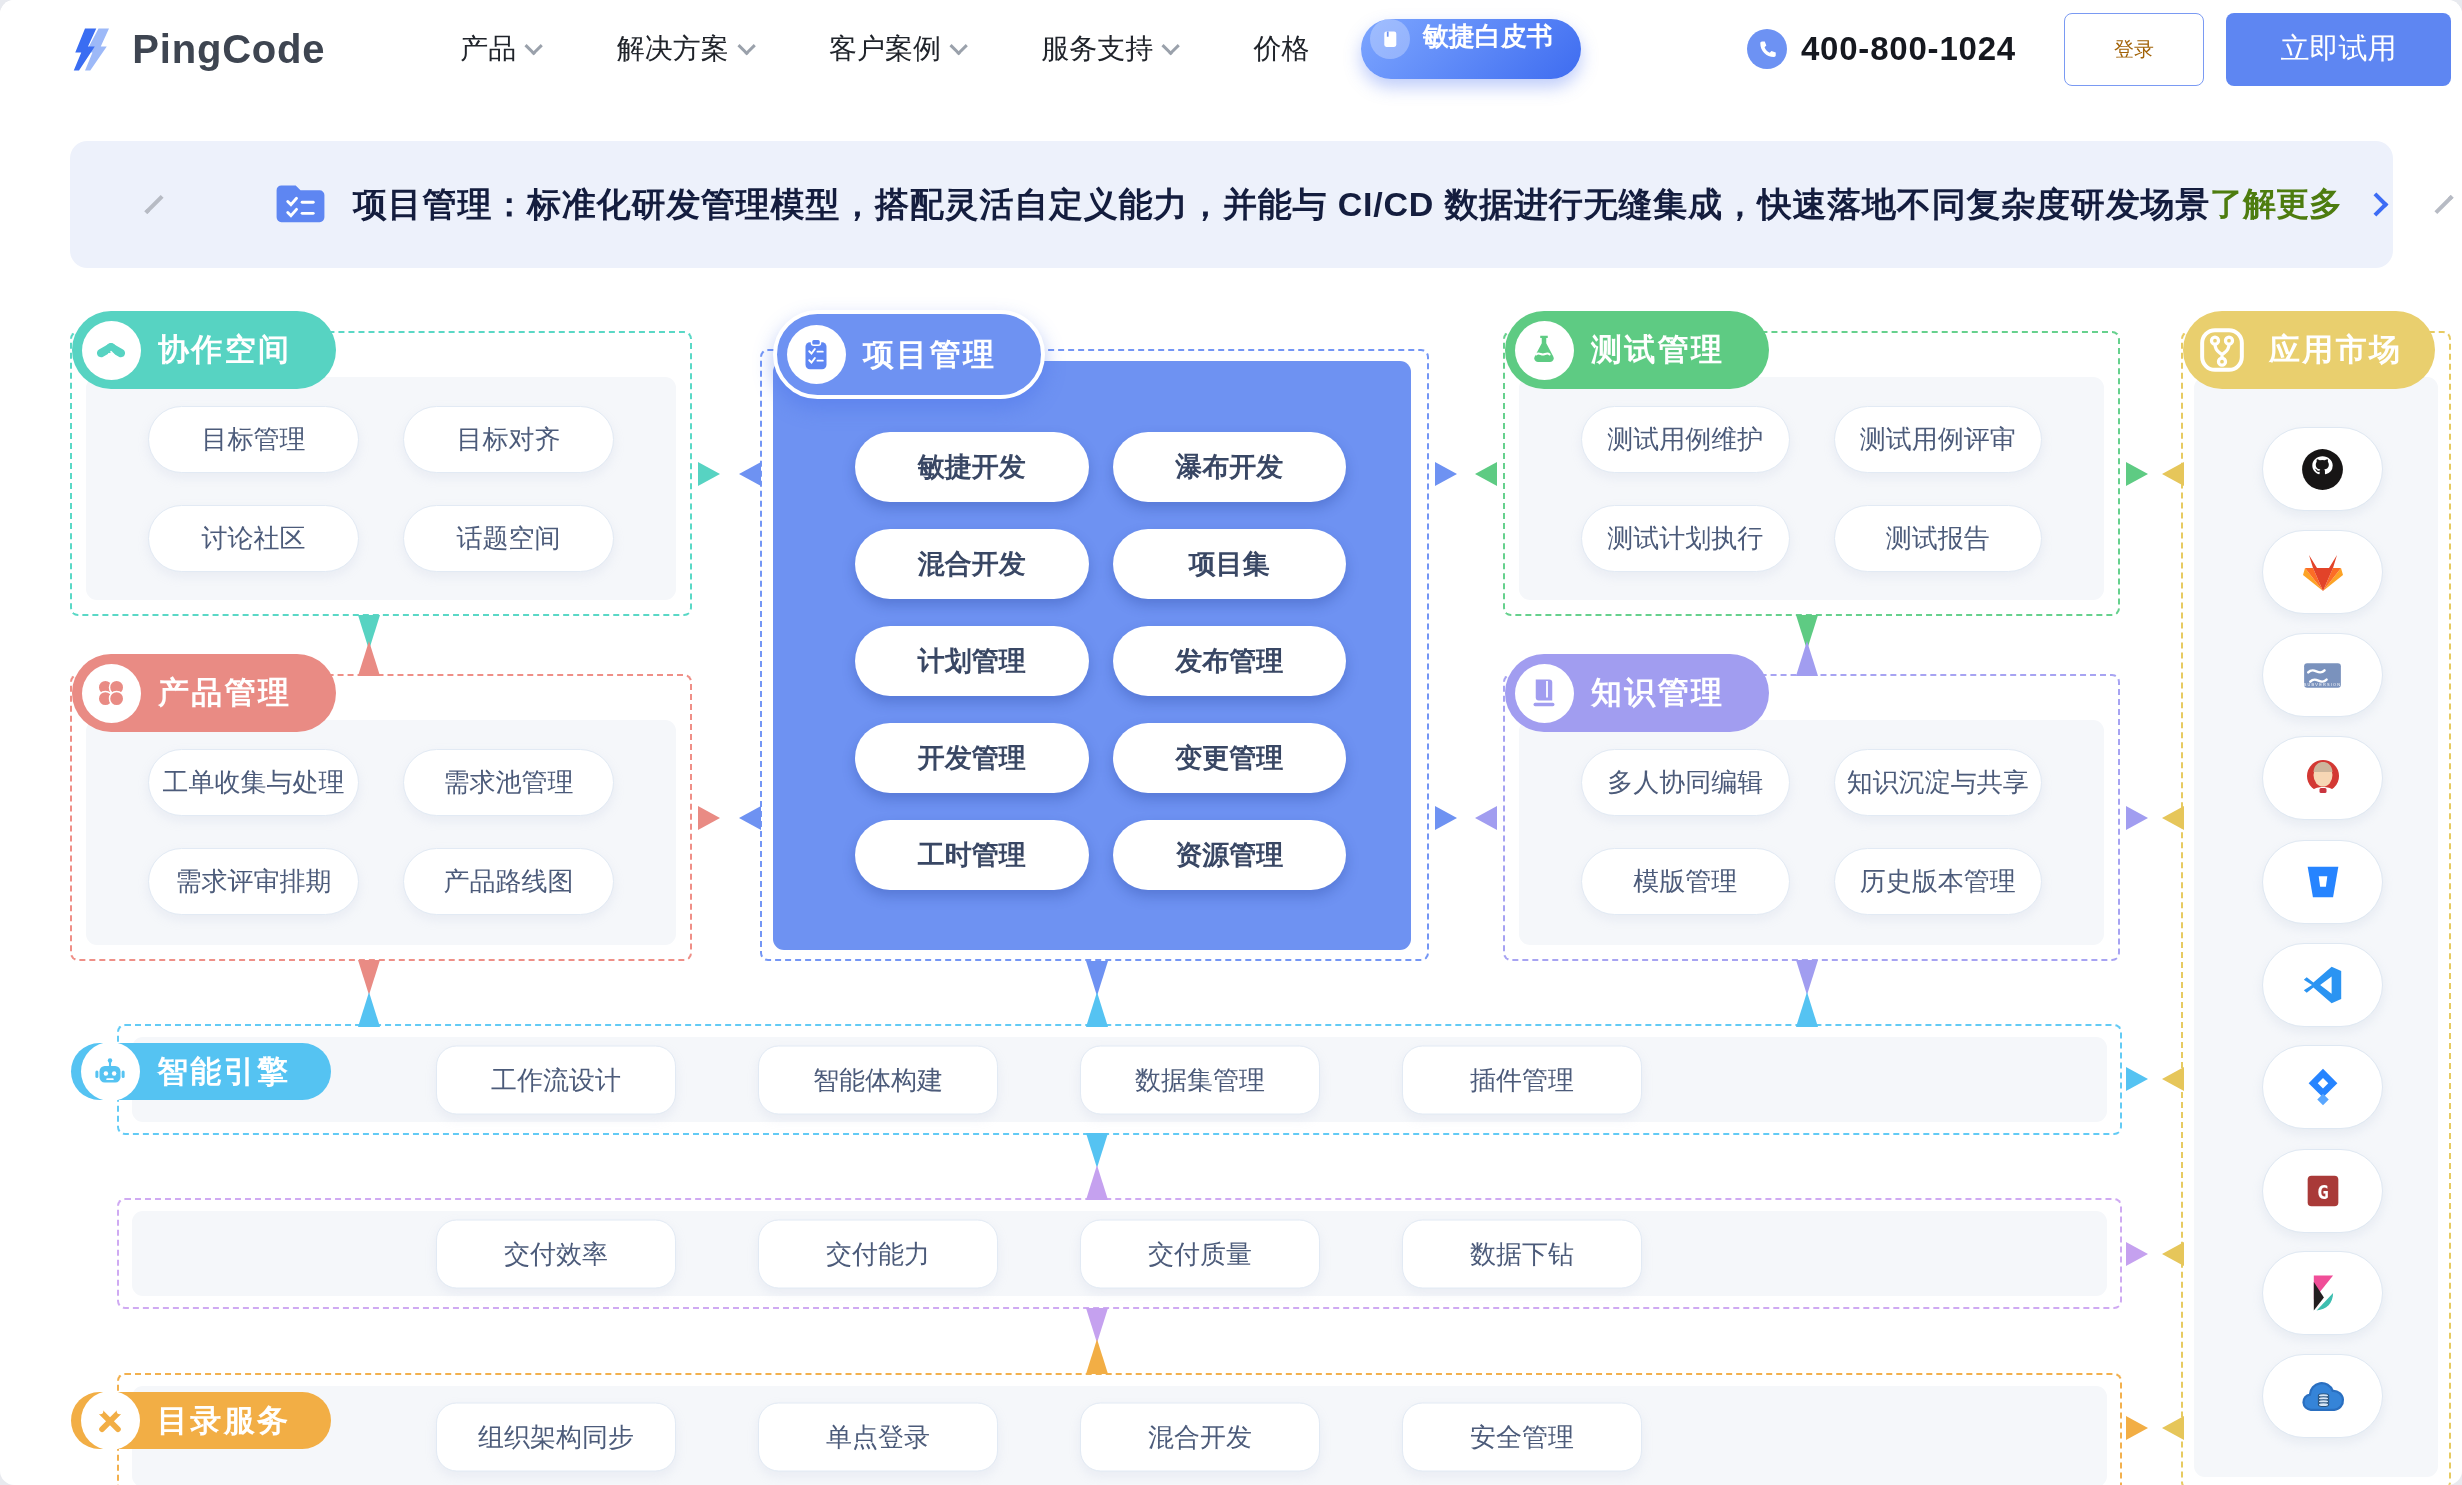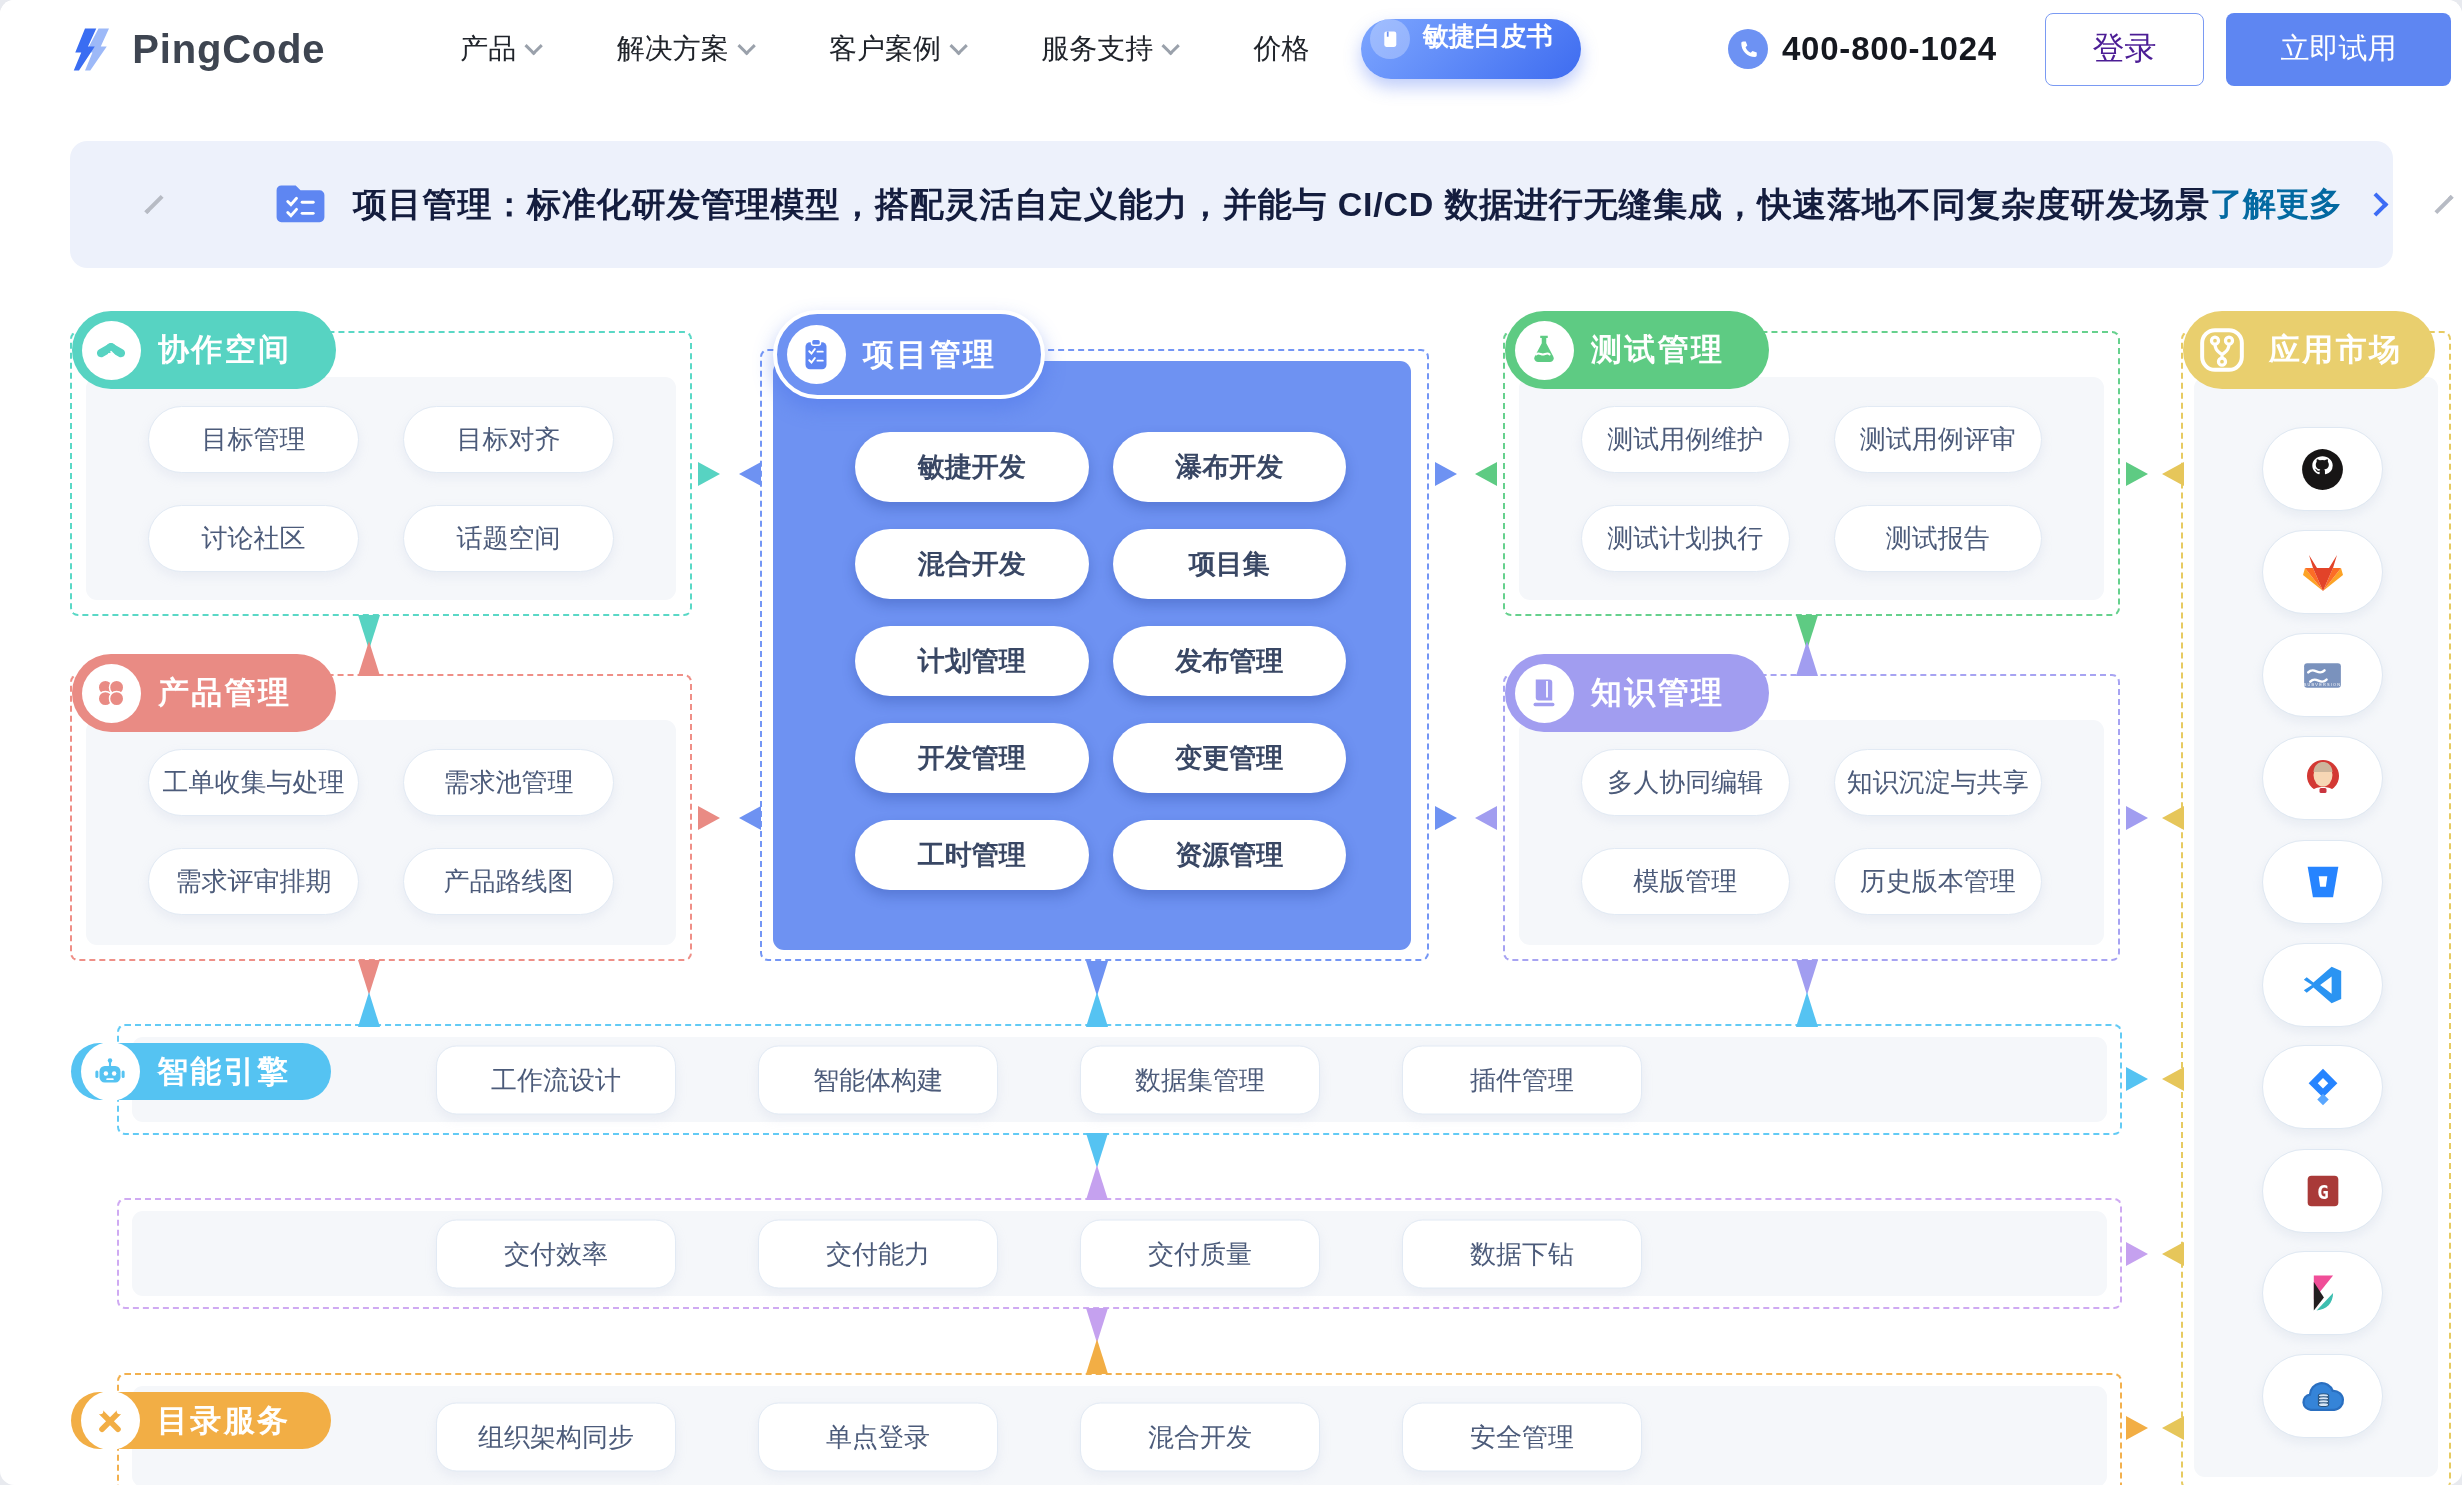--- a/index.html
+++ b/index.html
@@ -14,34 +14,34 @@
   .mi{display:flex;align-items:center;font-size:28px;color:#20242b;font-weight:500;cursor:pointer;white-space:nowrap;}
   .caret{width:10.3px;height:10.3px;border-right:3.2px solid #9aa1ab;border-bottom:3.2px solid #9aa1ab;
          transform:rotate(45deg) translate(-1.6px,-1.6px);margin-left:11px;}
   .wp{display:flex;gap:12.7px;margin-left:51px;height:60px;padding:0 28.5px 0 9.5px;border-radius:792px;
       background:linear-gradient(135deg,#7da6ff,#3e6cf0);box-shadow:0 8px 17.4px rgba(70,110,240,.35);cursor:pointer;}
   .wp .bubble{width:40px;height:40px;border-radius:50%;background:rgba(255,255,255,.28);display:flex;align-items:center;justify-content:center;}
   .wp .wpt{color:#fff;font-size:26px;font-weight:600;white-space:nowrap;}
   .phone{display:flex;align-items:center;gap:14.3px;margin-left:auto;cursor:pointer;}
   .phone .pc{width:40px;height:40px;border-radius:50%;background:#6d92f3;display:flex;align-items:center;justify-content:center;}
   .phone .pn{font-size:33px;font-weight:600;color:#15181f;letter-spacing:0.8px;white-space:nowrap;}
-  .btn-login{margin-left:48px;width:159px;height:73px;border-radius:8px;border:1.6px solid #7a9af3;background:#fff;
-             color:#4c1d95;font-size:32px;display:flex;align-items:center;justify-content:center;cursor:pointer;box-sizing:border-box;}
+  .btn-login{margin-left:48px;width:140px;height:73px;border-radius:8px;border:1.6px solid #7a9af3;background:#fff;
+             color:#a16207;font-size:20px;display:flex;align-items:center;justify-content:center;cursor:pointer;box-sizing:border-box;}
   .btn-try{margin-left:22px;width:225px;height:73px;border-radius:8px;background:#5e86f2;color:#fff;font-size:29px;
            display:flex;align-items:center;justify-content:center;cursor:pointer;}
 
   
   .banner{position:absolute;left:70px;top:141px;width:2323px;height:127px;background:#edf1fb;border-radius:17.4px;
           display:flex;align-items:center;box-sizing:border-box;padding:0 82px;z-index:2;}
   .chev{width:19px;height:19px;border-top:4.8px solid #b7bbc4;border-right:4.8px solid #b7bbc4;cursor:pointer;}
   .chev-l{transform:rotate(-135deg);}
   .chev-r{transform:rotate(45deg);}
   .b-icon{margin-left:119px;}
   .b-text{margin-left:27px;font-size:34px;font-weight:700;color:#141d3e;white-space:nowrap;letter-spacing:0.8px;}
-  .b-more{margin-left:auto;display:flex;align-items:center;gap:26px;color:#0369a1;font-size:33px;font-weight:700;cursor:pointer;white-space:nowrap;}
+  .b-more{margin-left:auto;display:flex;align-items:center;gap:26px;color:#4d7c0f;font-size:33px;font-weight:700;cursor:pointer;white-space:nowrap;}
   .chev-sm{width:12.7px;height:12.7px;border-top:4px solid #3d6cf5;border-right:4px solid #3d6cf5;transform:rotate(45deg);}
   .banner .chev:last-child{margin-left:57px;}
 
   
   .zone{position:absolute;border:2.4px dashed var(--c);border-radius:8px;box-sizing:border-box;}
   .panel{position:absolute;left:14.3px;right:14.3px;top:44px;bottom:14.3px;background:#f5f7fa;border-radius:11px;}
   .pill{position:absolute;left:0;top:-22px;display:flex;align-items:center;gap:17.4px;height:78px;
         padding:0 44px 0 9.5px;border-radius:792px;background:var(--p);z-index:4;white-space:nowrap;}
   .pic{width:59px;height:59px;min-width:59px;border-radius:50%;background:#fff;display:flex;align-items:center;justify-content:center;}
   .pt{color:#fff;font-size:31px;font-weight:700;letter-spacing:2.4px;}

